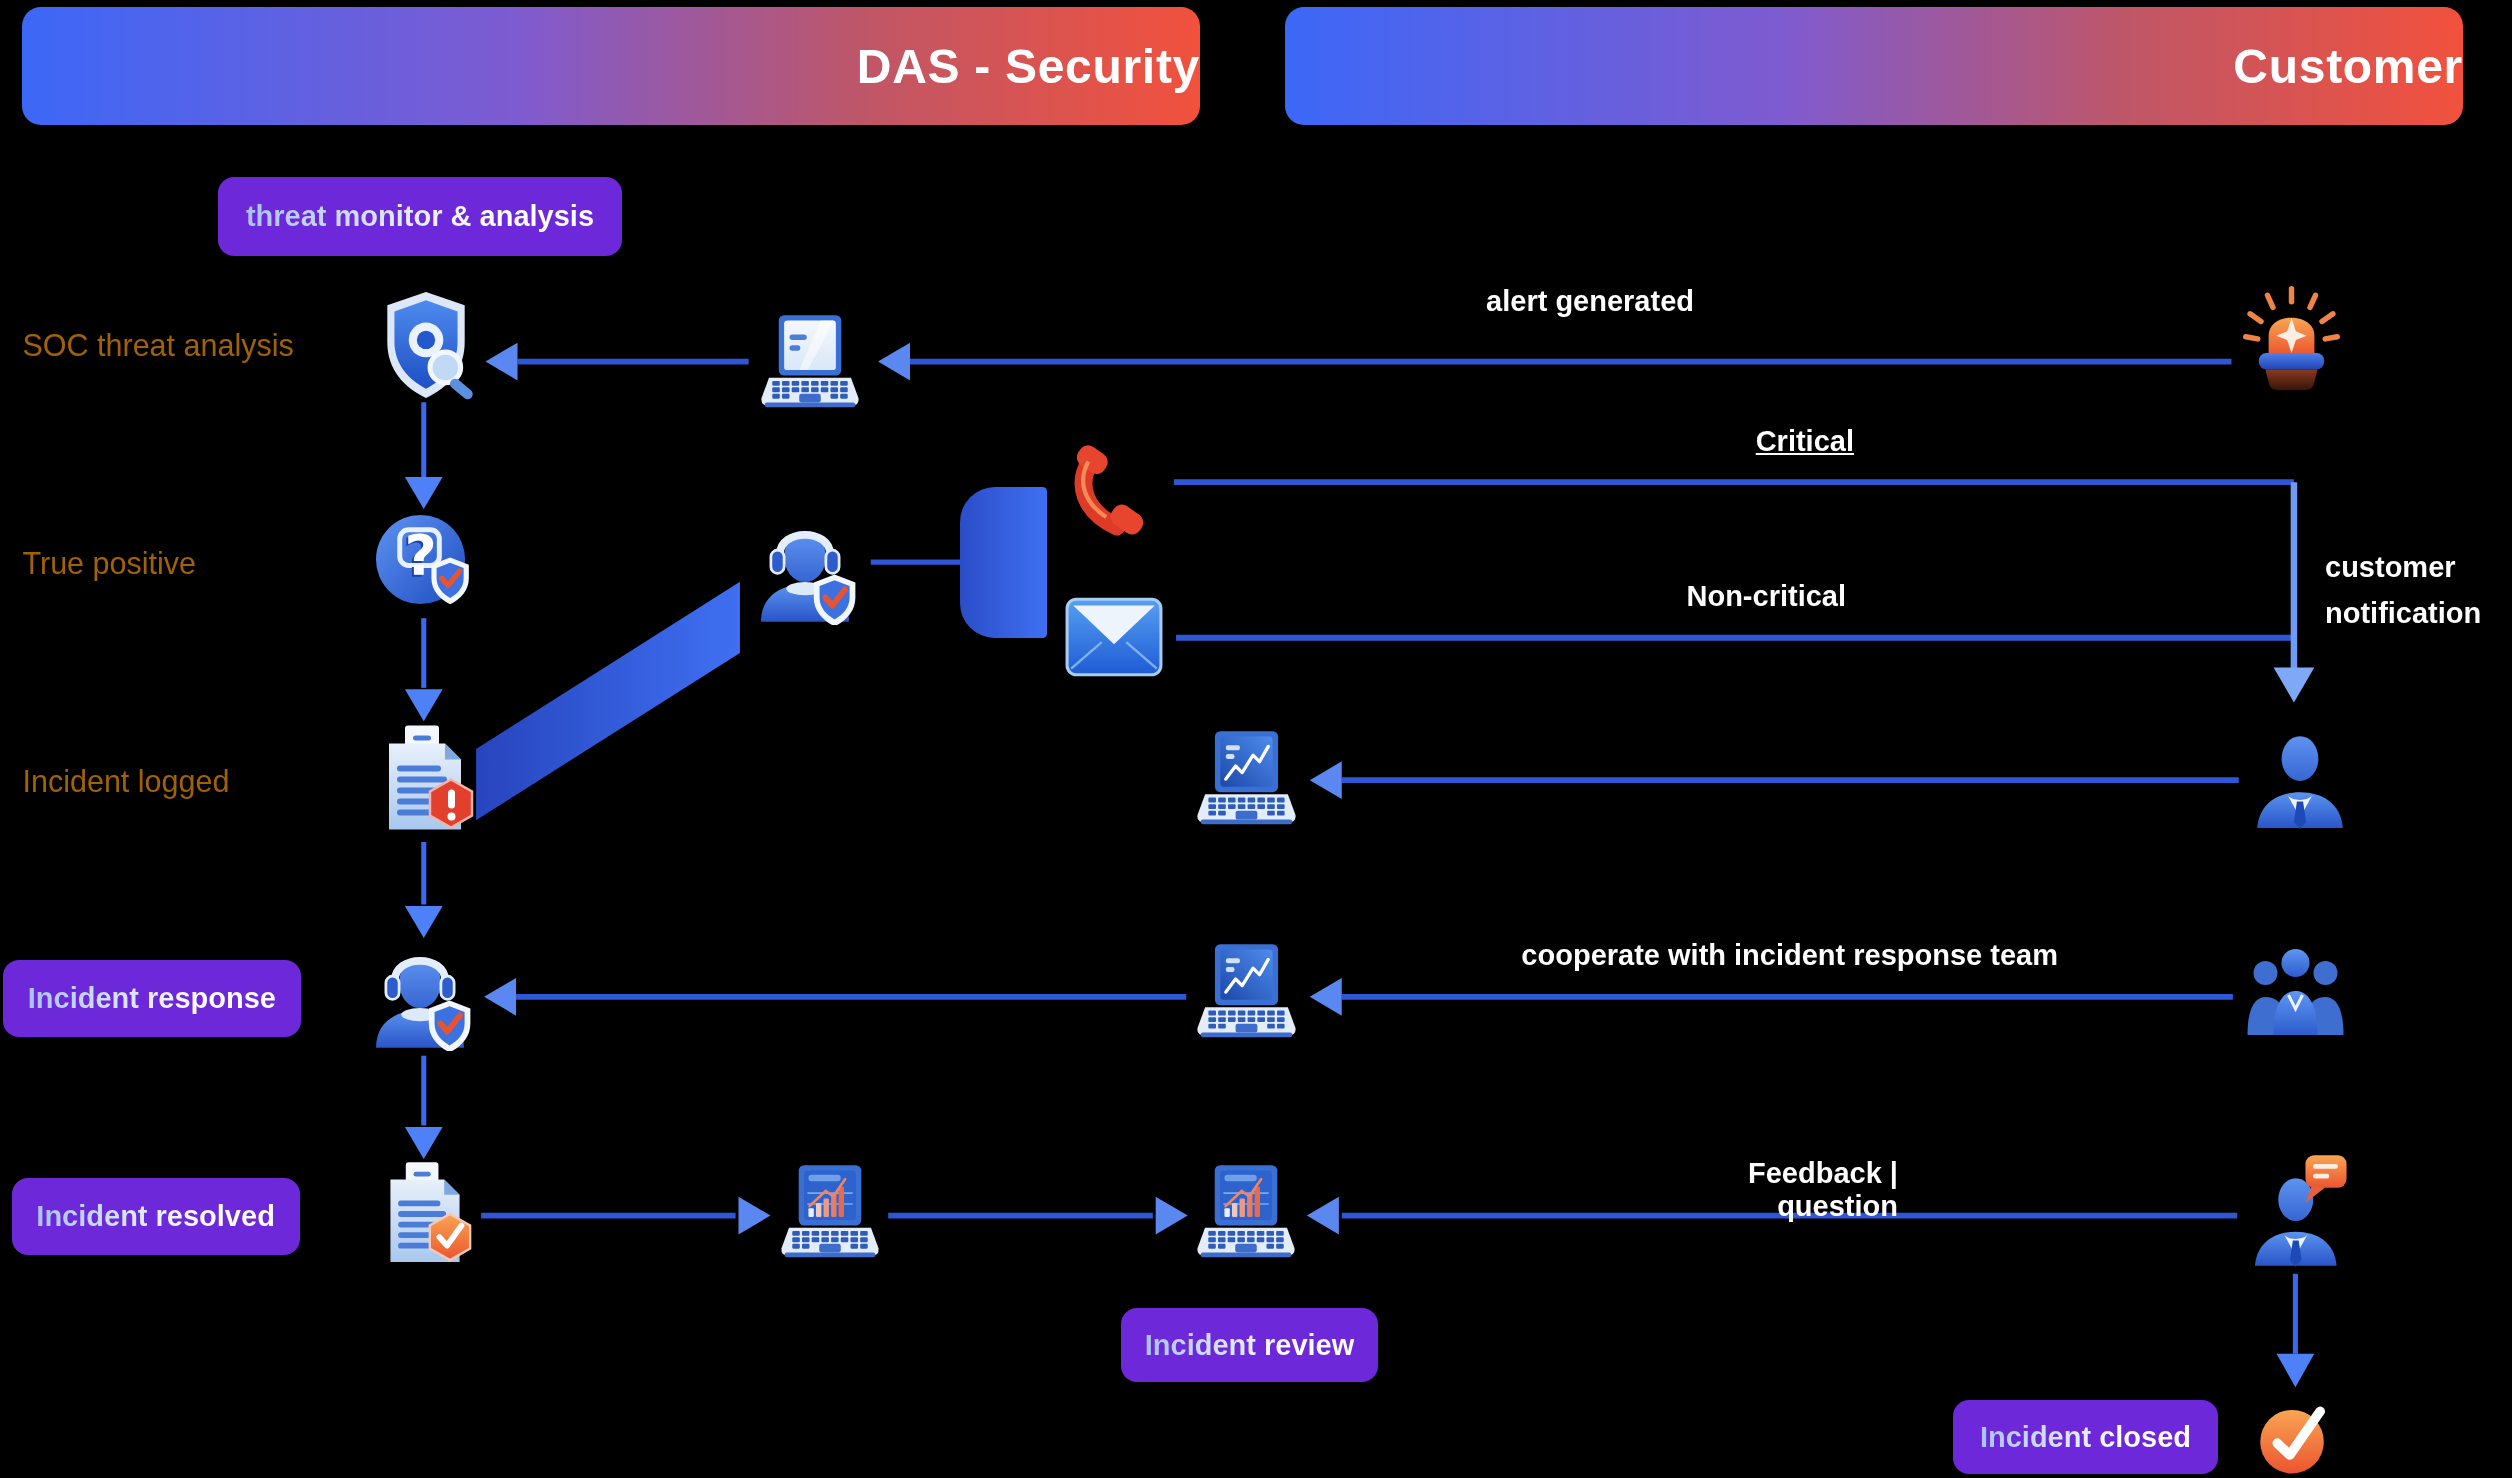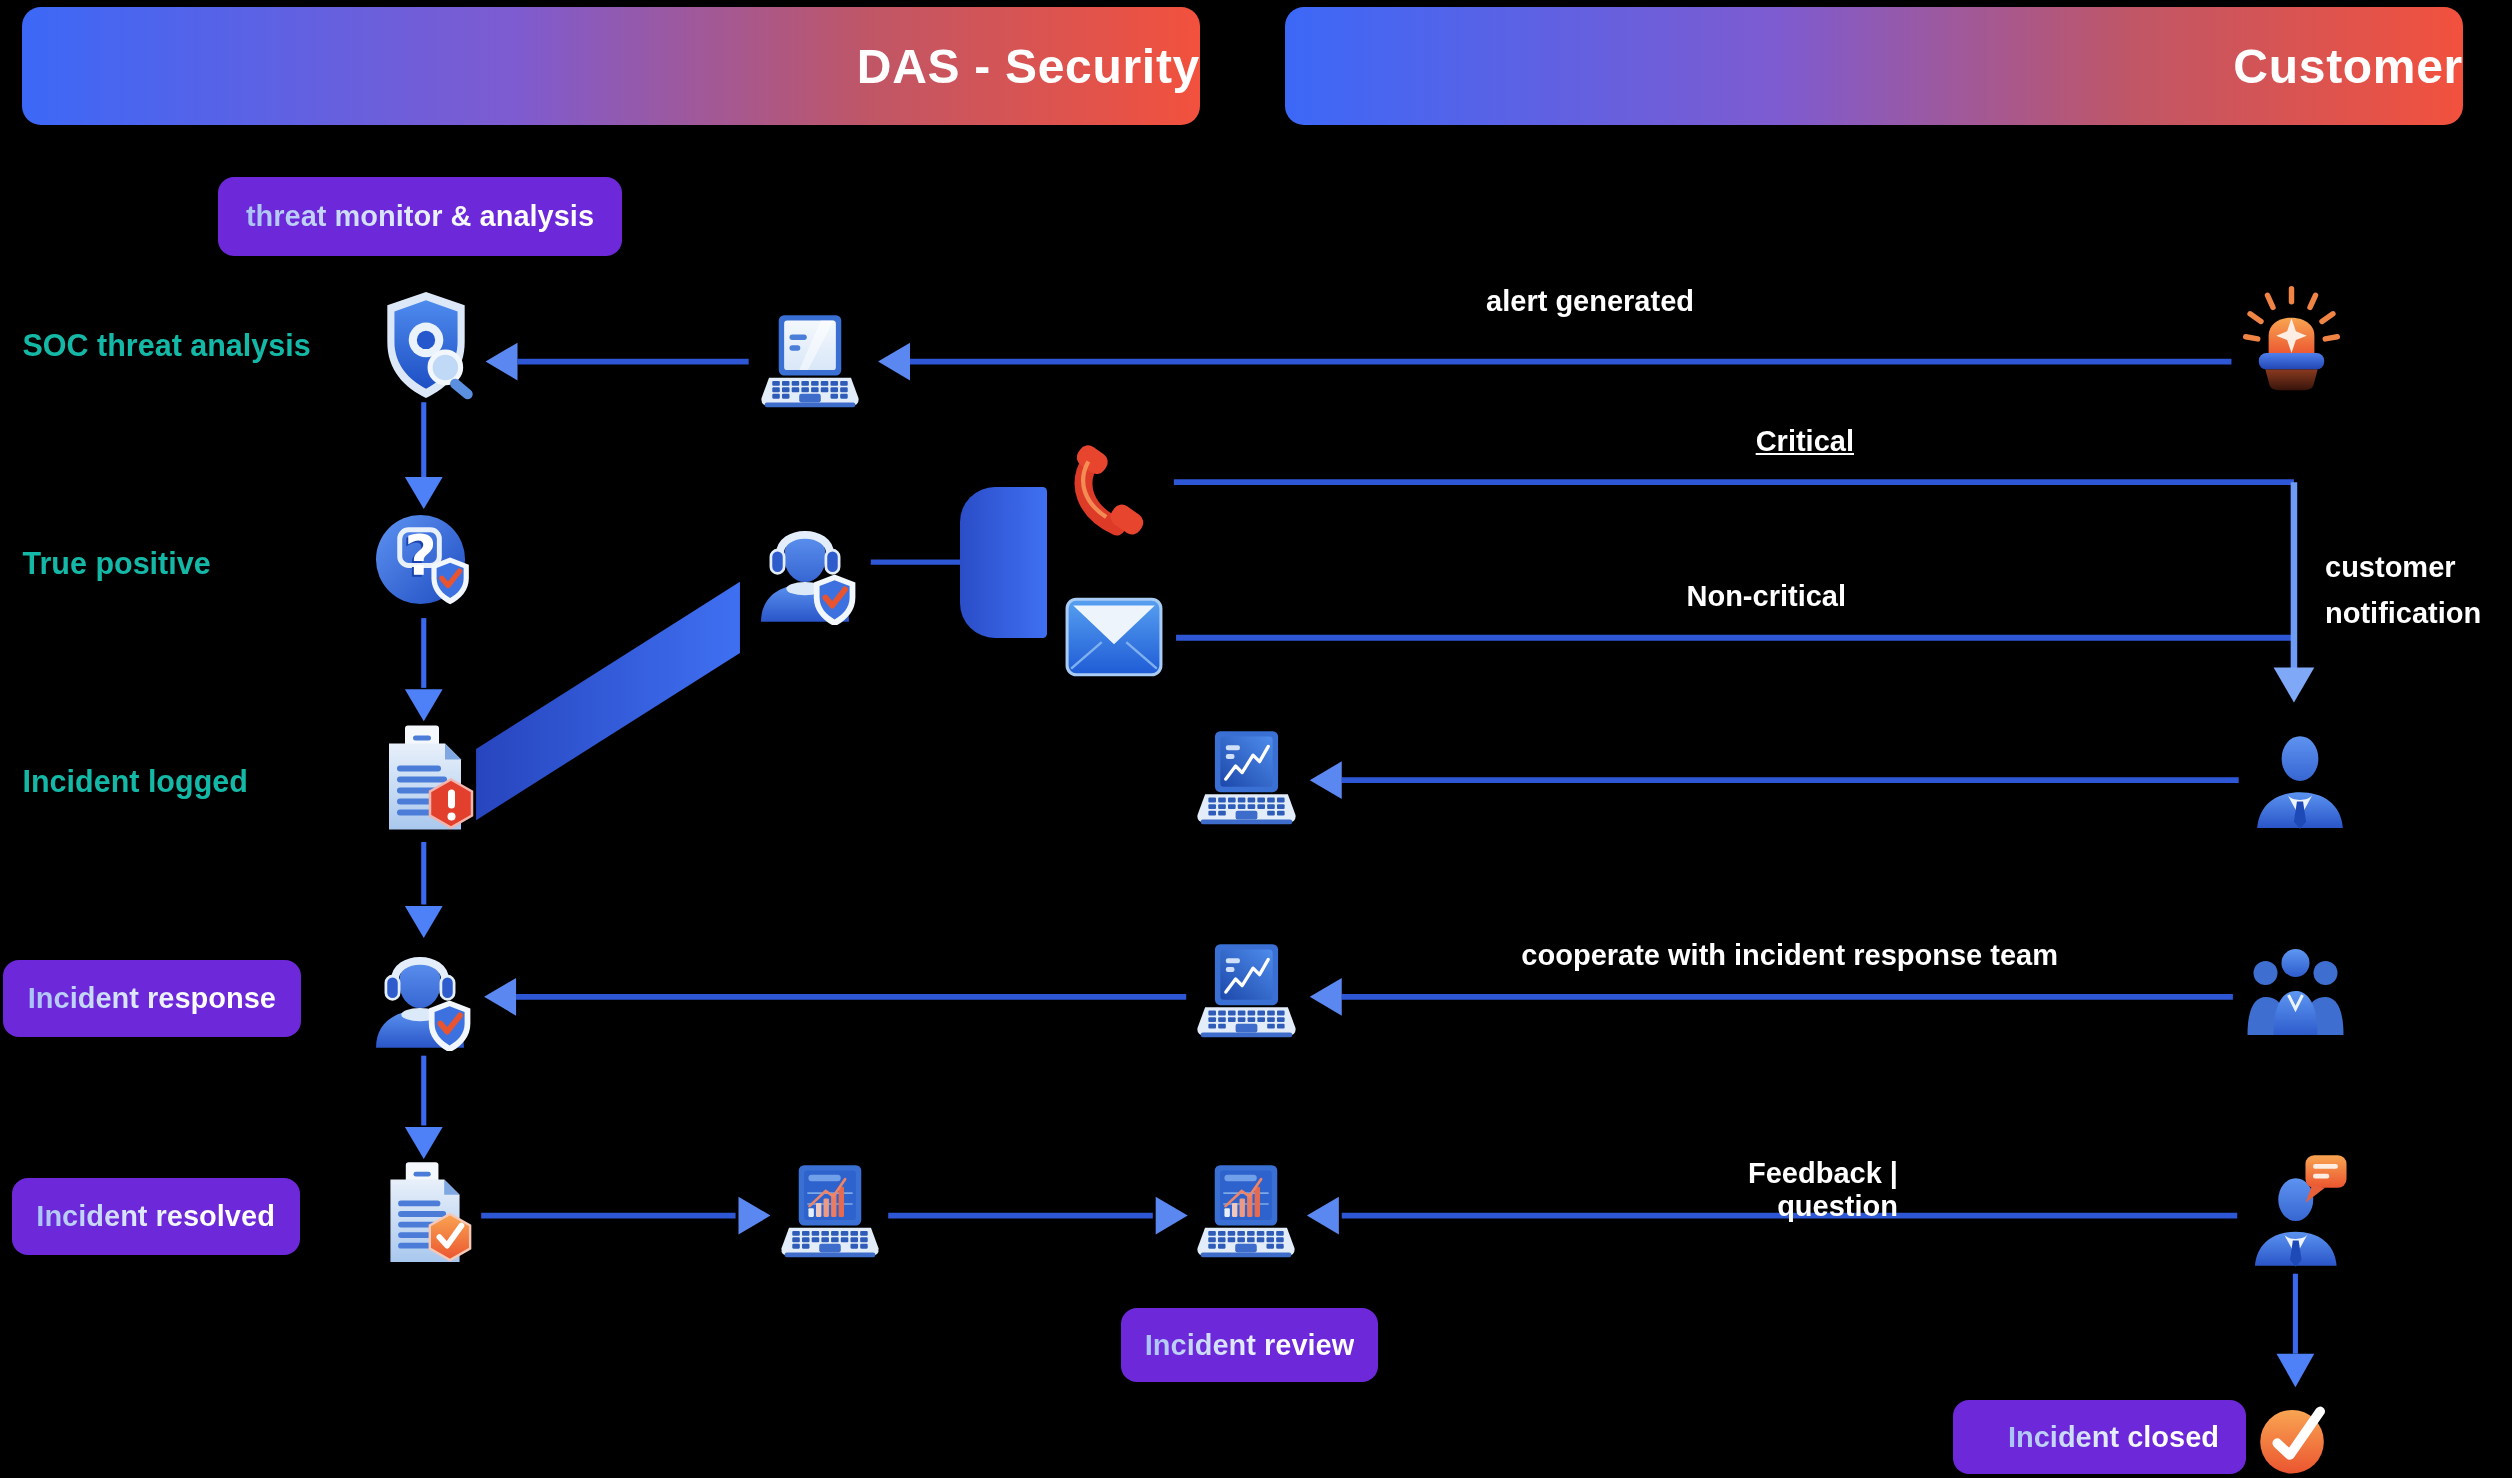--- a/index.html
+++ b/index.html
@@ -12,21 +12,21 @@
   .lane-das{left:22px;width:1178px;}
   .lane-customer{left:1285px;width:1178px;}
   .chip{position:absolute;background:#6d28d9;border-radius:16px;
         display:flex;align-items:center;justify-content:center;}
   .chip span{font-size:29px;font-weight:600;color:#E9F0FF;white-space:nowrap;}
   @supports (-webkit-background-clip: text){
     .chip span{background:linear-gradient(90deg,#A9C3F8 0%,#FFFFFF 70%);
       -webkit-background-clip:text;background-clip:text;
       -webkit-text-fill-color:transparent;color:transparent;}
   }
-  .lbl{position:absolute;color:#14b8a6;font-size:30.5px;font-weight:700;white-space:nowrap;}
+  .lbl{position:absolute;color:#a16207;font-size:30.5px;font-weight:400;white-space:nowrap;}
   .elbl{position:absolute;color:#fff;font-size:29px;font-weight:700;text-align:right;}
   .elbl-left{text-align:left;white-space:normal;line-height:1.6;}
   .icon{position:absolute;}
   .icon svg{width:100%;height:100%;display:block;}
   .overlay{position:absolute;left:0;top:0;width:2512px;height:1479px;}
   .bracket{position:absolute;left:960px;top:487px;width:87px;height:151px;
            border-radius:35px 4.4px 4.4px 35px;
            background:linear-gradient(90deg,#2B4DC8,#3F70F2);}
   .defs-holder{position:absolute;width:0;height:0;overflow:hidden;}
 </style>
@@ -209,21 +209,21 @@
   </div>
   <div class="chip" style="left:2.9px;top:960px;width:298px;height:77px;text-align:center;">
     <span>Incident response</span>
   </div>
   <div class="chip" style="left:11.6px;top:1178px;width:288px;height:77px;">
     <span>Incident resolved</span>
   </div>
   <div class="chip" style="left:1121px;top:1308px;width:257px;height:74px;">
     <span>Incident review</span>
   </div>
-  <div class="chip" style="left:1953px;top:1400px;width:265px;height:74px;padding-left:28px;">
+  <div class="chip" style="left:1953px;top:1400px;width:265px;height:74px;">
     <span>Incident closed</span>
   </div>
 
   <div class="lbl" style="left:22.5px;top:328px;">SOC threat analysis</div>
   <div class="lbl" style="left:22.5px;top:546px;">True positive</div>
   <div class="lbl" style="left:22.5px;top:764px;">Incident logged</div>
 
   <div class="elbl" style="left:1403px;top:285px;width:291px;">alert generated</div>
   <div class="elbl" style="left:1636px;top:425px;width:218px;text-decoration:underline;">Critical</div>
   <div class="elbl" style="left:1628px;top:580px;width:218px;">Non-critical</div>

